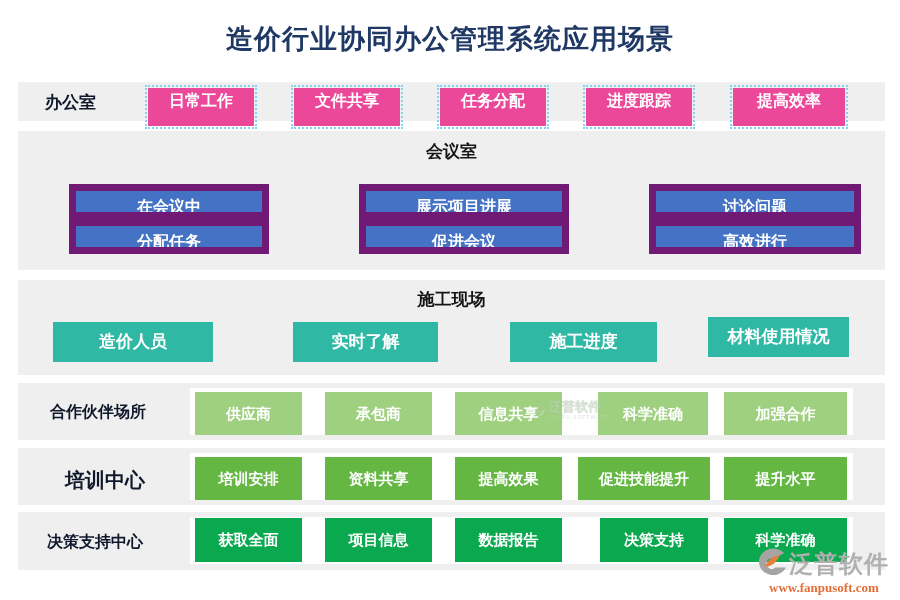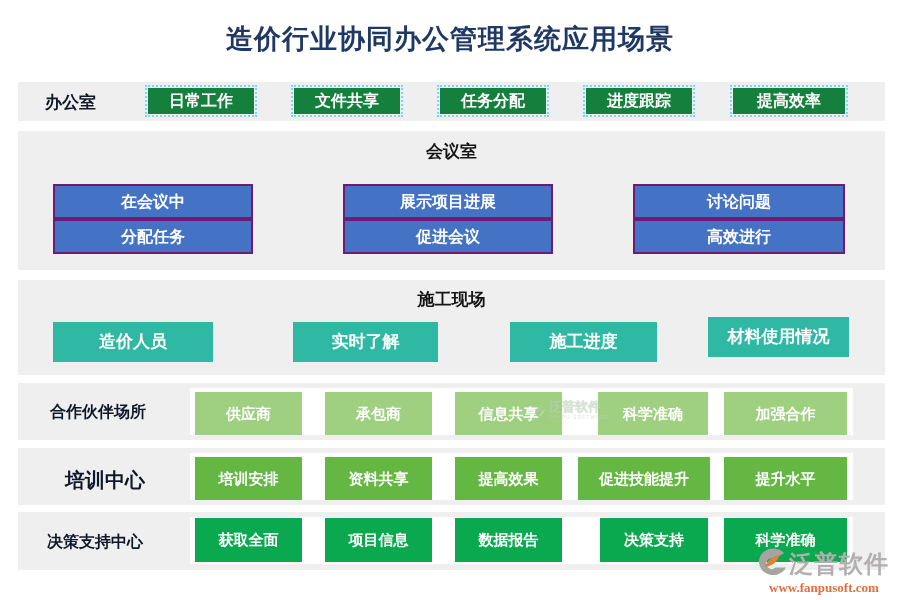--- a/index.html
+++ b/index.html
@@ -25,28 +25,28 @@
 
   .sec-header{position:absolute;left:0;width:100%;text-align:center;
               font-weight:bold;font-size:17px;color:#151515;}
   .hdr-meeting{top:9px;}
   .hdr-site{top:8px;}
 
   .btn{position:absolute;color:#fff;font-weight:bold;text-align:center;
        white-space:nowrap;overflow:hidden;}
 
   
-  .btn-cyan{top:6px;height:26px;line-height:26px;font-size:16px;background:#15803d;
+  .btn-cyan{top:6px;height:38px;line-height:26px;font-size:16px;background:#ec4899;
             outline:2px dotted #7fd4f5;outline-offset:1px;}
   .o1{left:130px;width:106px}.o2{left:276px;width:106px}.o3{left:422px;width:106px}
   .o4{left:568px;width:106px}.o5{left:715px;width:112px}
 
   
-  .btn-blue{background:#4472c4;border:2px solid #701a75;box-sizing:border-box;
-            height:35px;line-height:31px;font-size:16px;}
+  .btn-blue{background:#4472c4;border:7px solid #701a75;box-sizing:border-box;
+            height:35px;line-height:31px;font-size:16px;margin-left:16px;}
   .m1{left:35px;width:200px;top:53px}.m2{left:325px;width:210px;top:53px}
   .m3{left:615px;width:212px;top:53px}.m4{left:35px;width:200px;top:88px}
   .m5{left:325px;width:210px;top:88px}.m6{left:615px;width:212px;top:88px}
 
   
   .btn-teal{background:#2fb9a5;height:40px;line-height:40px;font-size:17px;}
   .s1{left:35px;width:160px;top:42px}.s2{left:275px;width:145px;top:42px}
   .s3{left:492px;width:147px;top:42px}.s4{left:690px;width:141px;top:37px}
 
   

